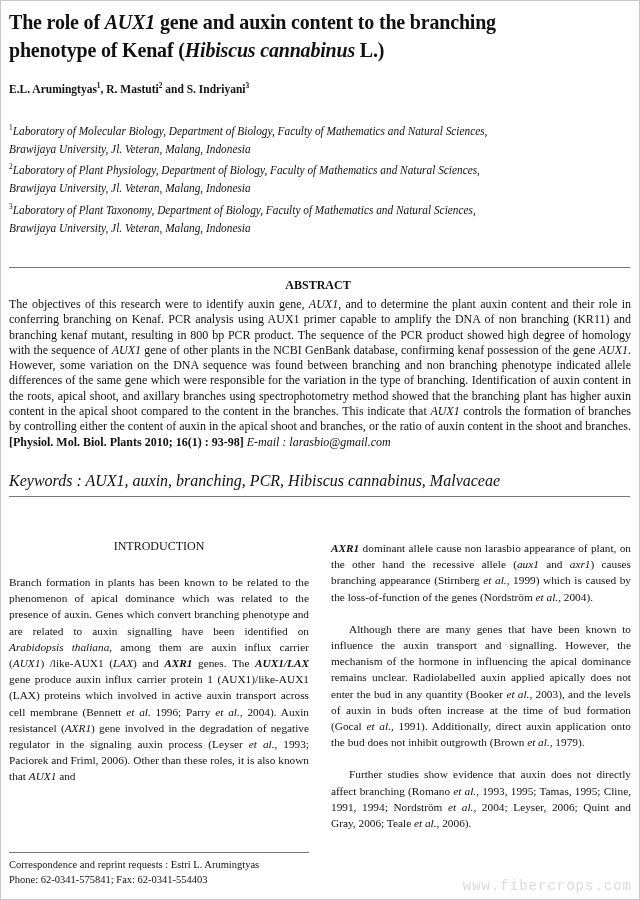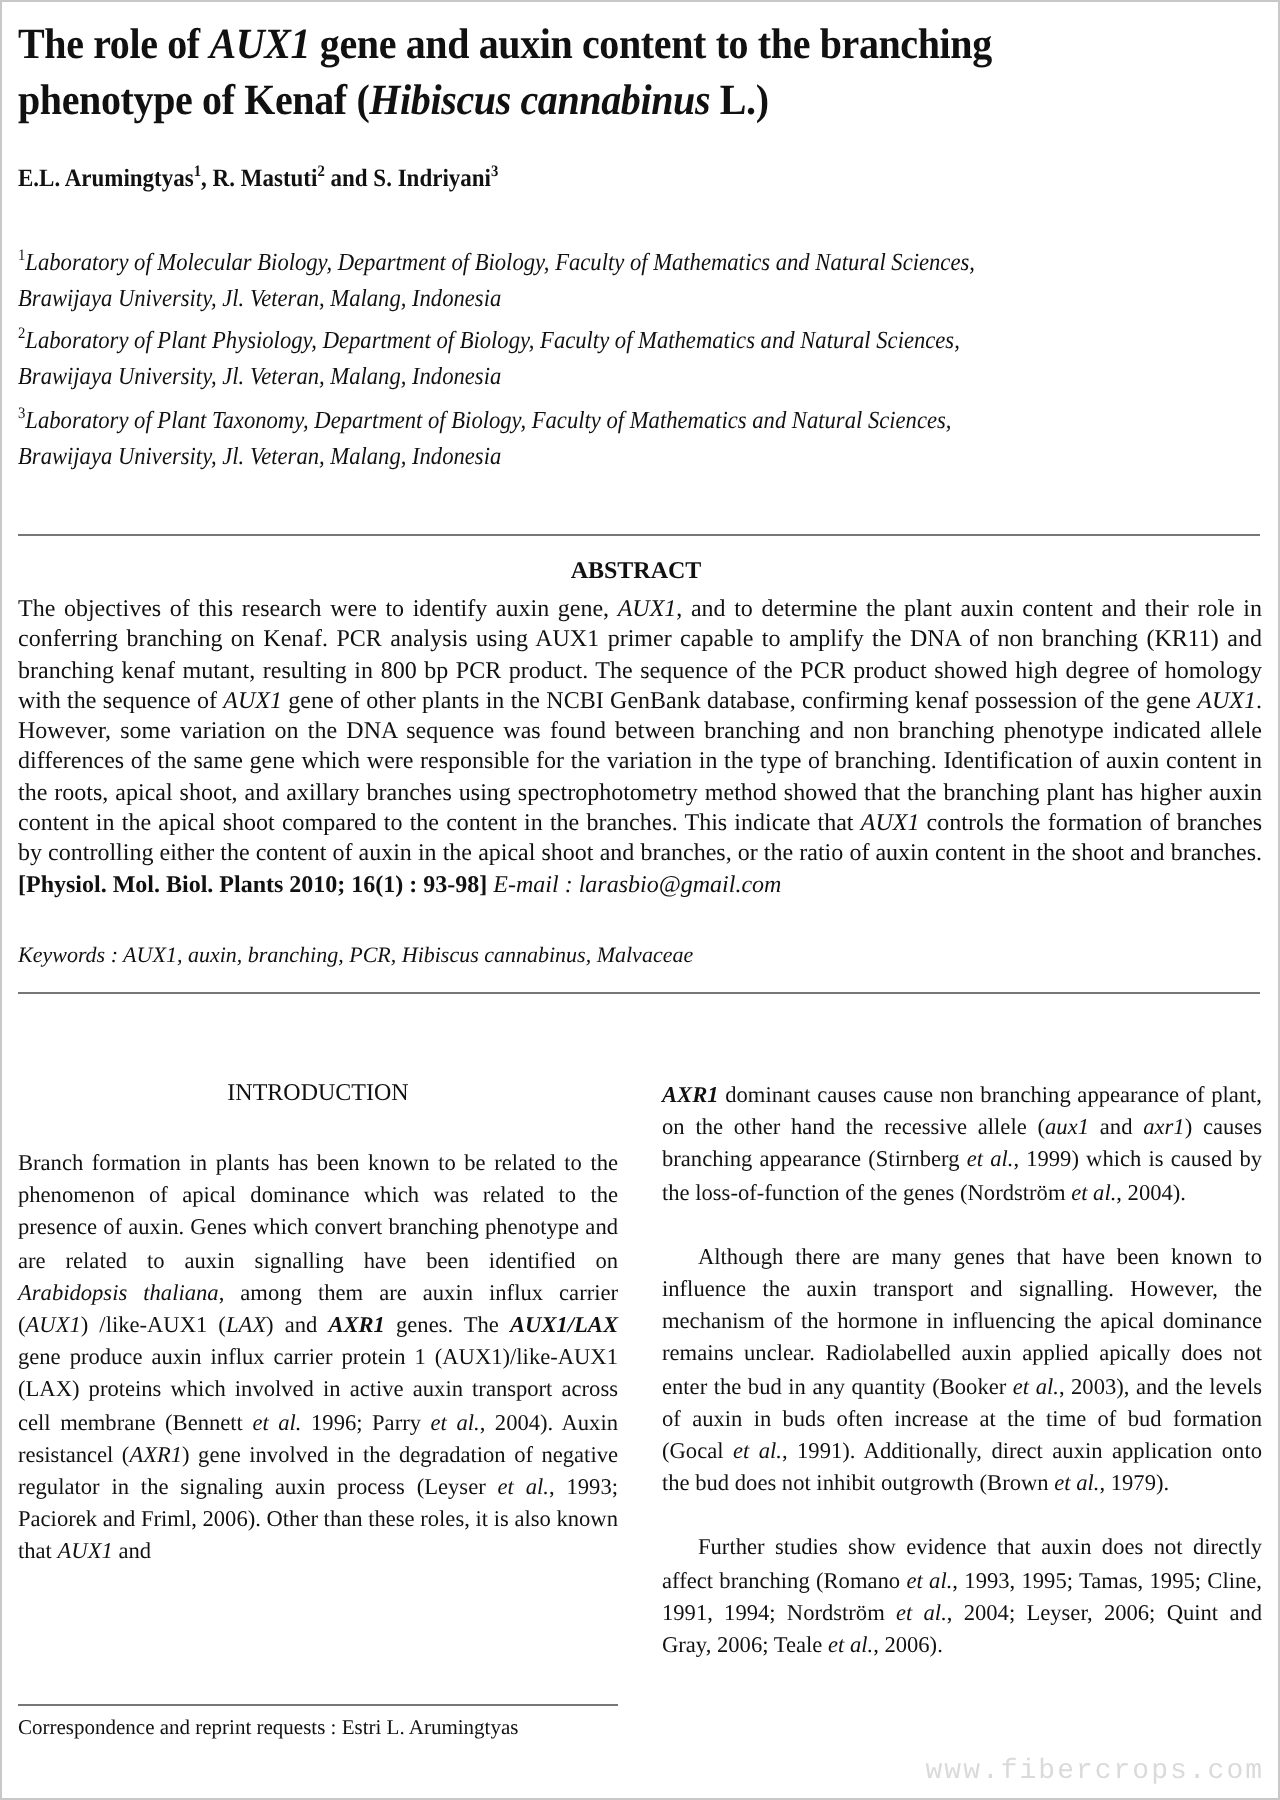--- a/index.html
+++ b/index.html
@@ -9,21 +9,21 @@
   .title i { font-style:italic; }
   .authors { position:absolute; left:9px; top:81px; font-size:12.5px; font-weight:bold; transform:scaleX(0.92); transform-origin:left top; white-space:nowrap; }
   .authors sup { font-size:8px; vertical-align:5px; }
   .affil { position:absolute; left:9px; top:119px; font-size:12.3px; font-style:italic; line-height:17.7px; transform:scaleX(0.92); transform-origin:left top; white-space:nowrap; }
   .affil sup { font-size:8px; vertical-align:5px; font-style:normal; }
   .rule { position:absolute; height:0; border-top:1.5px solid #777; }
   .abs-head { position:absolute; left:0; width:636px; top:278px; text-align:center; font-size:12px; font-weight:bold; }
   .abs-body { position:absolute; left:9px; top:297px; width:622px; font-size:12px; line-height:15.3px; text-align:justify; text-align-last:left; }
   .abs-body i { font-style:italic; }
   .abs-body b { font-weight:bold; }
-  .keywords { position:absolute; left:9px; top:472px; font-size:11px; font-style:italic; white-space:nowrap; }
+  .keywords { position:absolute; left:9px; top:472px; font-size:16px; font-style:italic; white-space:nowrap; }
   .col { position:absolute; width:300px; font-size:11.3px; line-height:16.2px; text-align:justify; }
   .col i { font-style:italic; }
   .col b { font-weight:bold; }
   .intro-head { position:absolute; left:9px; width:300px; top:539px; text-align:center; font-size:12px; font-weight:normal; }
   .indent { text-indent:18px; }
   .corr { position:absolute; left:9px; top:857px; font-size:10.5px; line-height:15px; white-space:nowrap; }
   .corr b { font-weight:normal; }
   .watermark { position:absolute; right:8px; bottom:6px; font-family:Liberation Mono, monospace; font-size:14px; color:rgba(150,150,150,0.35); letter-spacing:1px; }
 </style>
 </head>
@@ -60,21 +60,22 @@
 <div class="rule" style="left:9px; width:621px; top:496px;"></div>
 
 <div class="intro-head">INTRODUCTION</div>
 
 <div class="col" style="left:9px; top:574px;"><span>Branch formation in plants has been known to be related to the phenomenon of apical dominance which was related to the presence of auxin. Genes which convert branching phenotype and are related to auxin signalling have been identified on </span><i>Arabidopsis thaliana</i><span>, among them are auxin influx carrier (</span><i>AUX1</i><span>) /like-AUX1 (</span><i>LAX</i><span>) and </span><b><i>AXR1</i></b><span> genes. The </span><b><i>AUX1/LAX</i></b><span> gene produce auxin influx carrier protein 1 (AUX1)/like-AUX1 (LAX) proteins which involved in active auxin transport across cell membrane  (Bennett </span><i>et al.</i><span> 1996; Parry </span><i>et al.</i><span>, 2004). Auxin resistancel (</span><i>AXR1</i><span>) gene involved in the degradation of negative regulator in the signaling auxin process (Leyser </span><i>et al.</i><span>, 1993; Paciorek and Friml, 2006). Other than these roles, it is also known that </span><i>AUX1</i><span> and</span></div>
 
 <div class="rule" style="left:9px; width:300px; top:852px; border-top-width:1px;"></div>
 
 <div class="corr">
   <div><b>Correspondence and reprint requests :</b><span> Estri L. Arumingtyas</span></div>
+  <div>Phone:  62-0341-575841;  Fax:  62-0341-554403</div>
 </div>
 
 <div class="col" style="left:331px; top:540px;">
-  <div><b><i>AXR1</i></b><span> dominant causes cause non branching appearance of plant, on the other hand the recessive allele (</span><i>aux1</i><span> and </span><i>axr1</i><span>) causes branching appearance (Stirnberg </span><i>et al.</i><span>, 1999) which is caused by the loss-of-function of the genes (Nordström </span><i>et al.</i><span>, 2004).</span></div>
+  <div><b><i>AXR1</i></b><span> dominant allele cause non larasbio appearance of plant, on the other hand the recessive allele (</span><i>aux1</i><span> and </span><i>axr1</i><span>) causes branching appearance (Stirnberg </span><i>et al.</i><span>, 1999) which is caused by the loss-of-function of the genes (Nordström </span><i>et al.</i><span>, 2004).</span></div>
   <div class="indent" style="margin-top:16px;"><span>Although there are many genes that have been known to influence the auxin transport and signalling. However, the mechanism of the hormone in influencing the apical dominance remains unclear.  Radiolabelled auxin applied apically does not enter the bud in any quantity (Booker </span><i>et al.</i><span>, 2003), and the levels of auxin in buds often increase at the time of bud formation (Gocal </span><i>et al.</i><span>, 1991). Additionally, direct auxin application  onto the bud does not inhibit outgrowth (Brown </span><i>et al.</i><span>, 1979).</span></div>
   <div class="indent" style="margin-top:16px;"><span>Further studies show evidence that auxin does not directly affect branching (Romano </span><i>et al.</i><span>, 1993, 1995; Tamas, 1995; Cline, 1991, 1994; Nordström </span><i>et al.</i><span>, 2004; Leyser, 2006; Quint and Gray, 2006; Teale </span><i>et al.</i><span>, 2006).</span></div>
 </div>
 
 <div class="watermark">www.fibercrops.com</div>
 
 </body></html>

